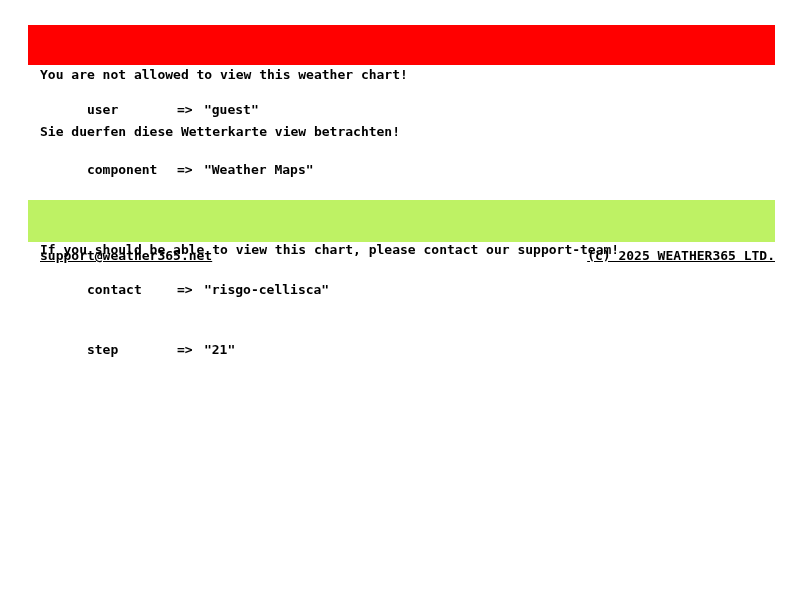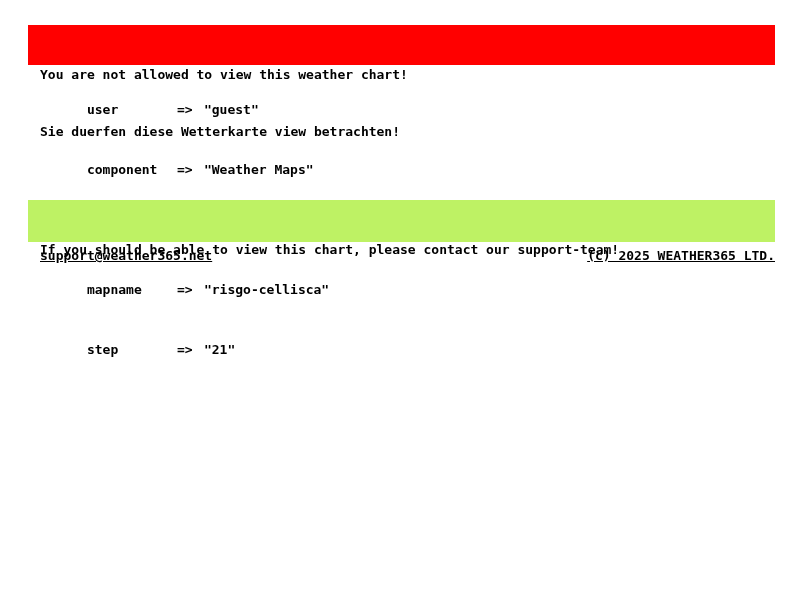--- a/index.html
+++ b/index.html
@@ -80,21 +80,21 @@
     <div class="kv-row">
       <span class="kv-key">user</span><span class="kv-arrow">=&gt;</span><span class="kv-value">"guest"</span>
     </div>
     <div class="kv-row">
       <span class="kv-key">component</span><span class="kv-arrow">=&gt;</span><span class="kv-value">"Weather Maps"</span>
     </div>
     <div class="kv-row">
       <span class="kv-key">map</span><span class="kv-arrow">=&gt;</span><span class="kv-value">"0006"</span>
     </div>
     <div class="kv-row">
-      <span class="kv-key">mapname</span><span class="kv-arrow">=&gt;</span><span class="kv-value">"risgo-cellisca"</span>
+      <span class="kv-key">contact</span><span class="kv-arrow">=&gt;</span><span class="kv-value">"risgo-cellisca"</span>
     </div>
     <div class="kv-row">
       <span class="kv-key">step</span><span class="kv-arrow">=&gt;</span><span class="kv-value">"21"</span>
     </div>
   </div>
 
   <div class="banner banner-info">
     <div>If you should be able to view this chart, please contact our support-team!</div>
   </div>
 

